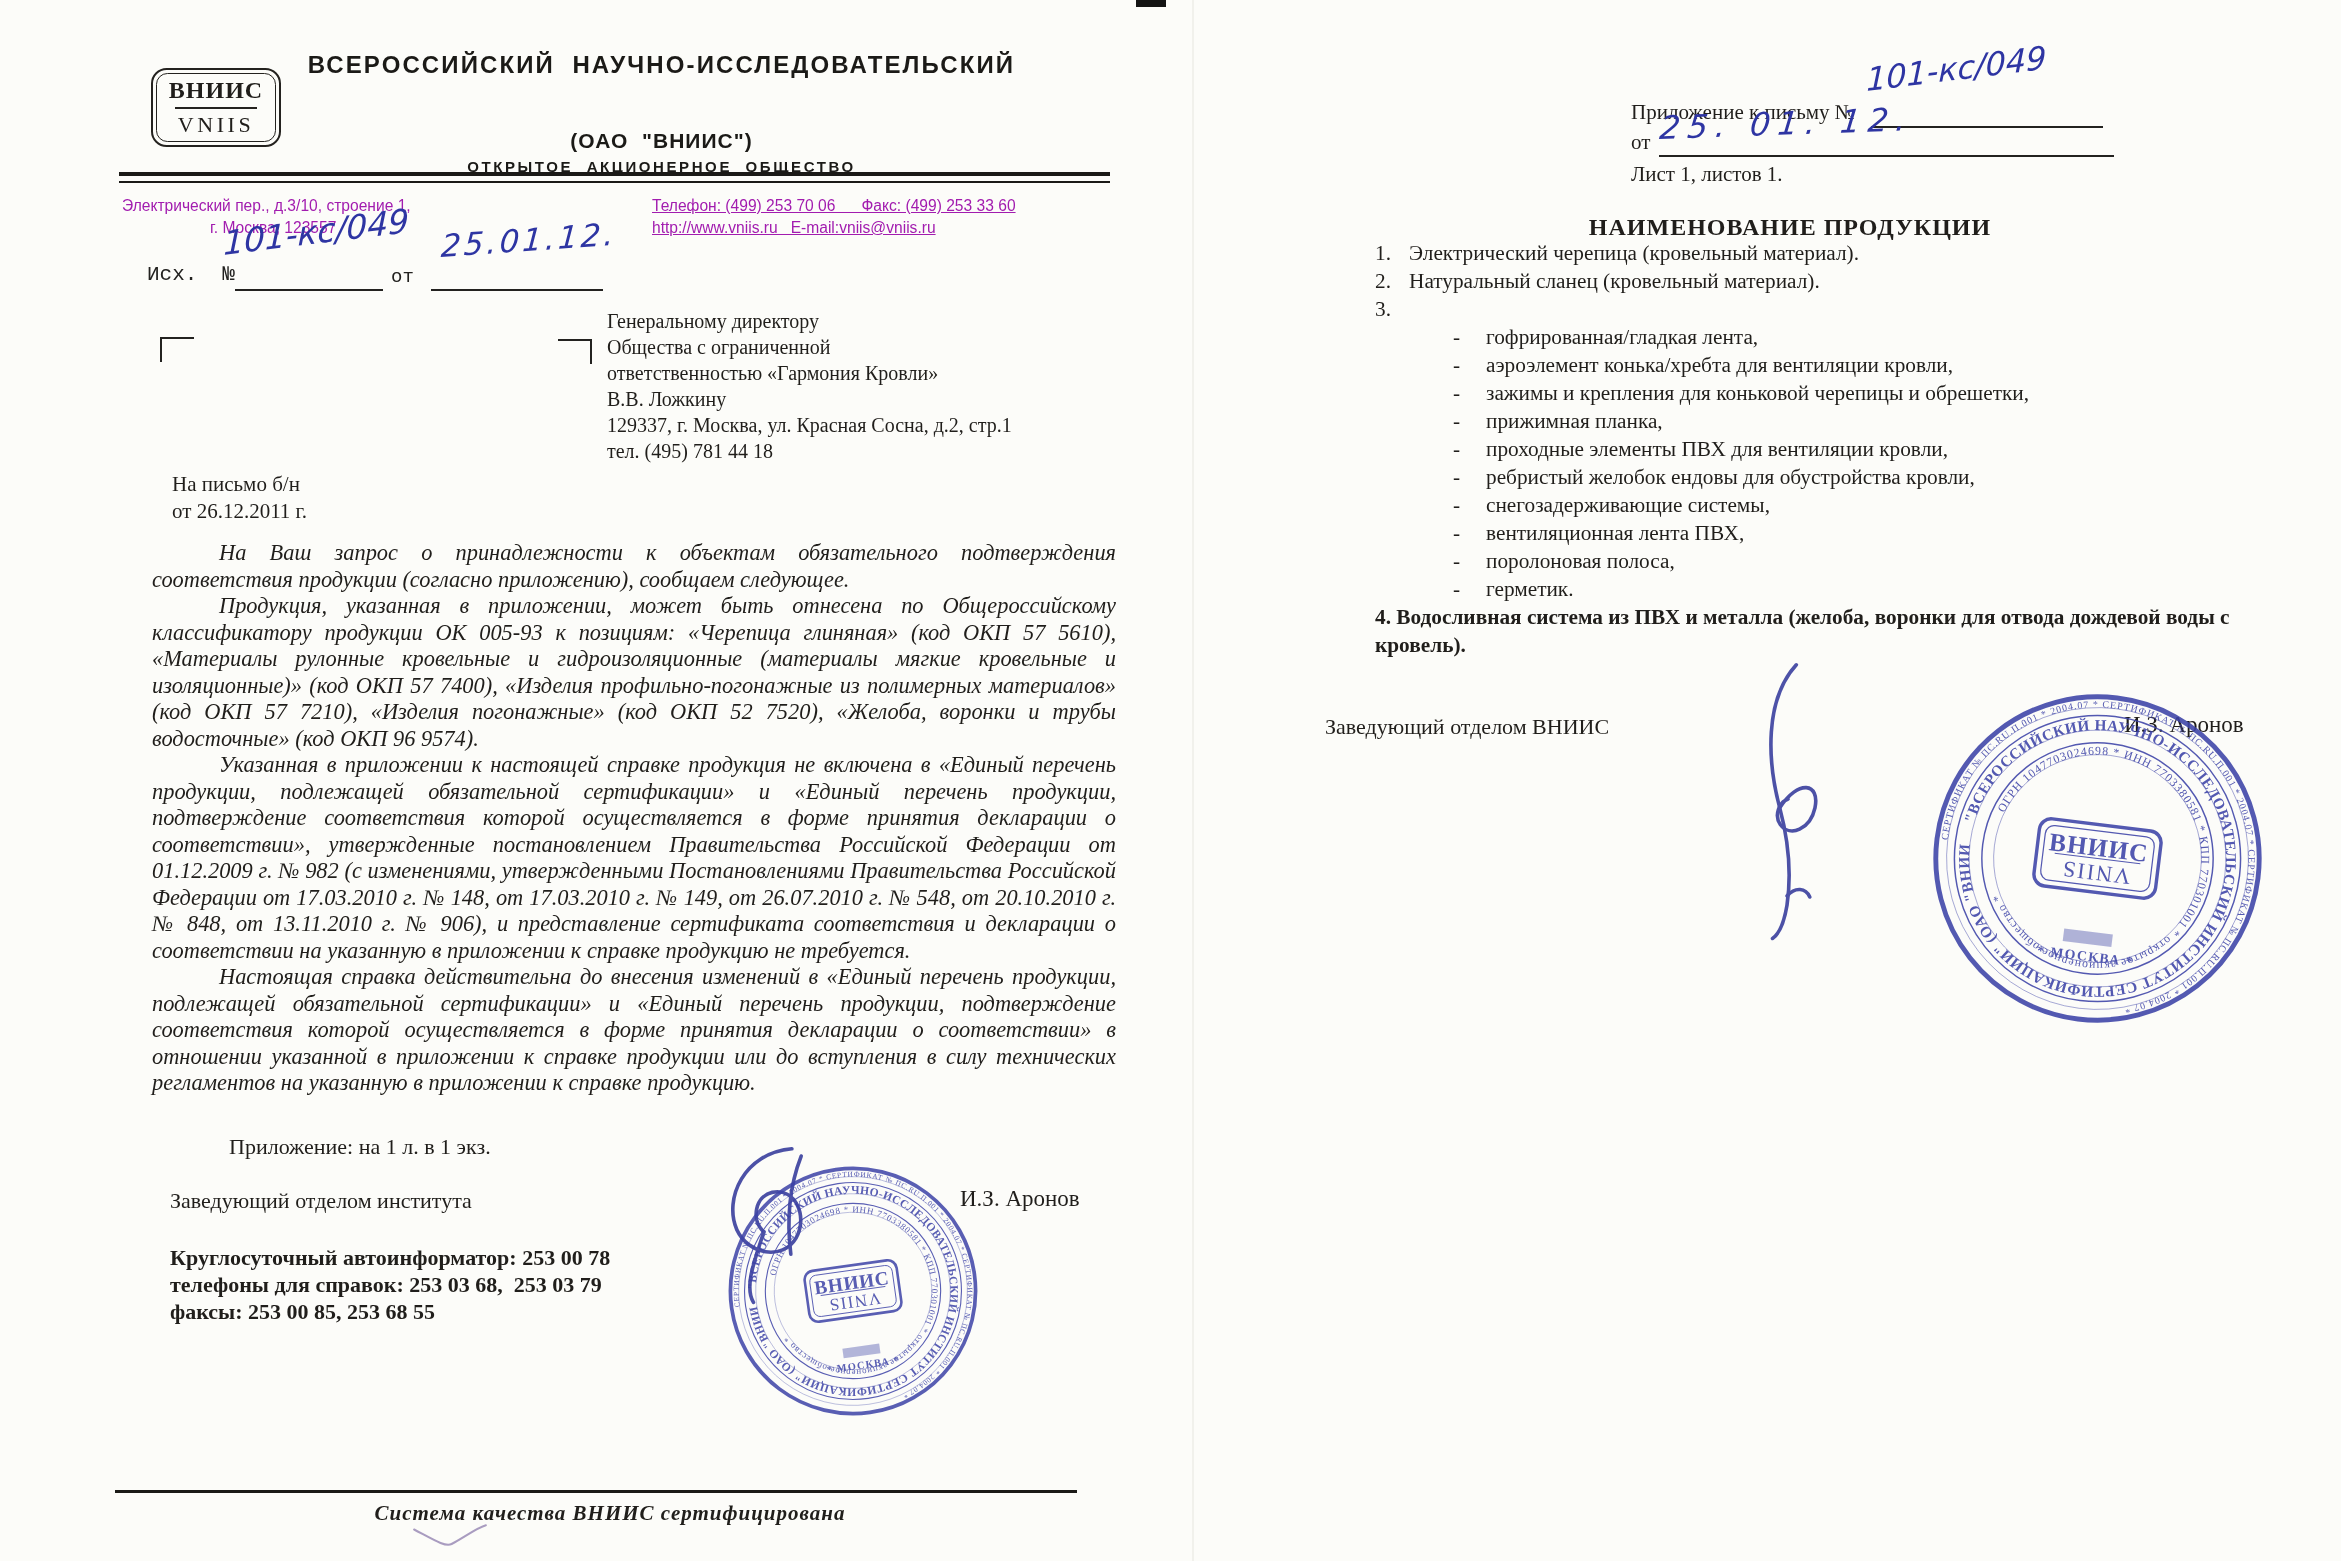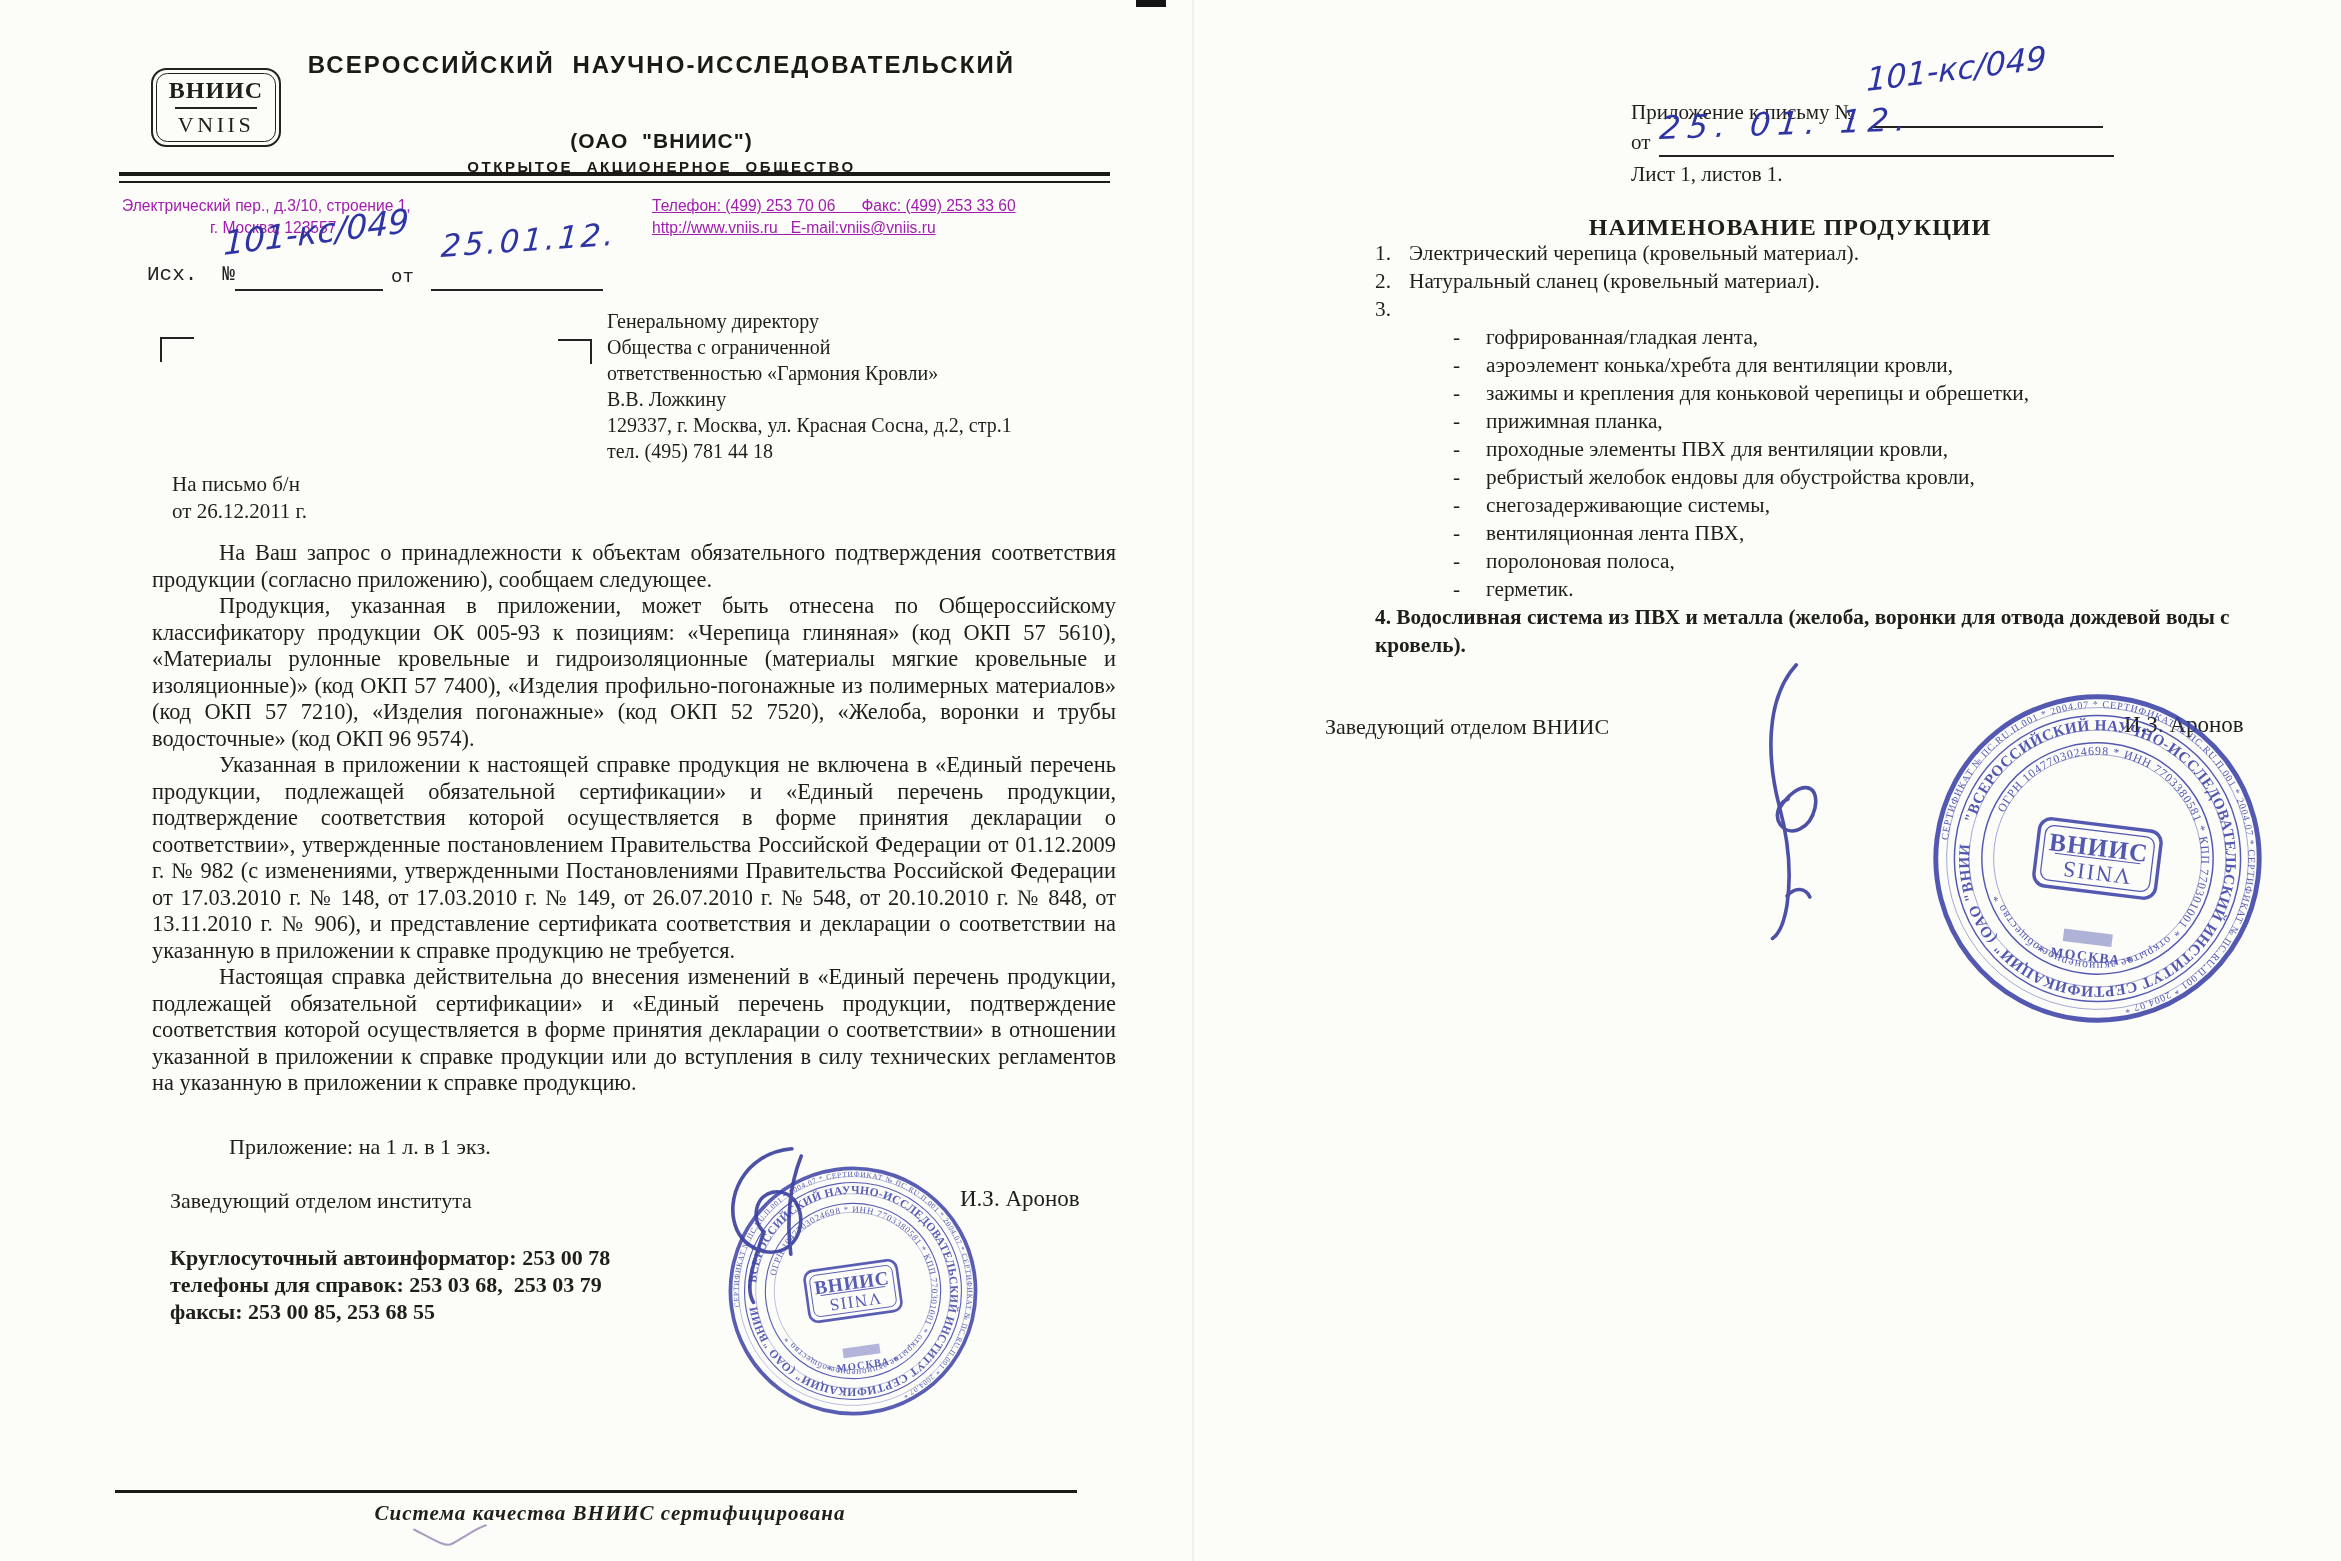--- a/index.html
+++ b/index.html
@@ -18,21 +18,21 @@
   .rule{background:#1b1a17;}
   .addr{font-family:"Liberation Sans","DejaVu Sans",sans-serif;font-size:15.6px;line-height:22px;color:#a21caf;}
   .mono{font-family:"Liberation Mono","DejaVu Sans Mono",monospace;color:#232220;}
   .hand{font-family:"DejaVu Sans",sans-serif;font-style:italic;color:#2e35a3;transform-origin:left bottom;}
   .uline{border-bottom:2.1px solid #232220;height:0;}
   .corner{box-sizing:border-box;width:34px;height:25px;}
   .corner.tl{border-top:2.6px solid #232220;border-left:2.6px solid #232220;}
   .corner.tr{border-top:2.6px solid #232220;border-right:2.6px solid #232220;}
   .recipient{font-size:20px;line-height:26px;}
   .ref{font-size:21px;line-height:27px;}
-  .body-text{width:964px;font-size:22.4px;line-height:26.5px;text-align:justify;}
+  .body-text{width:964px;font-size:22.4px;line-height:26.5px;text-align:justify;font-style:italic;}
   .body-text p{margin:0;text-indent:67px;}
   .plain{font-size:22px;}
   .name{font-size:23px;}
   .bold-info{font-size:22px;font-weight:bold;line-height:27px;}
   .footer-text{font-size:21px;font-weight:bold;font-style:italic;letter-spacing:1px;text-align:center;}
   
   .heading{font-size:24px;font-weight:bold;letter-spacing:1px;text-align:center;}
   .list{font-size:21.3px;line-height:28px;width:947px;}
   .li{display:flex;}
   .li .num{width:34px;flex:0 0 34px;}

